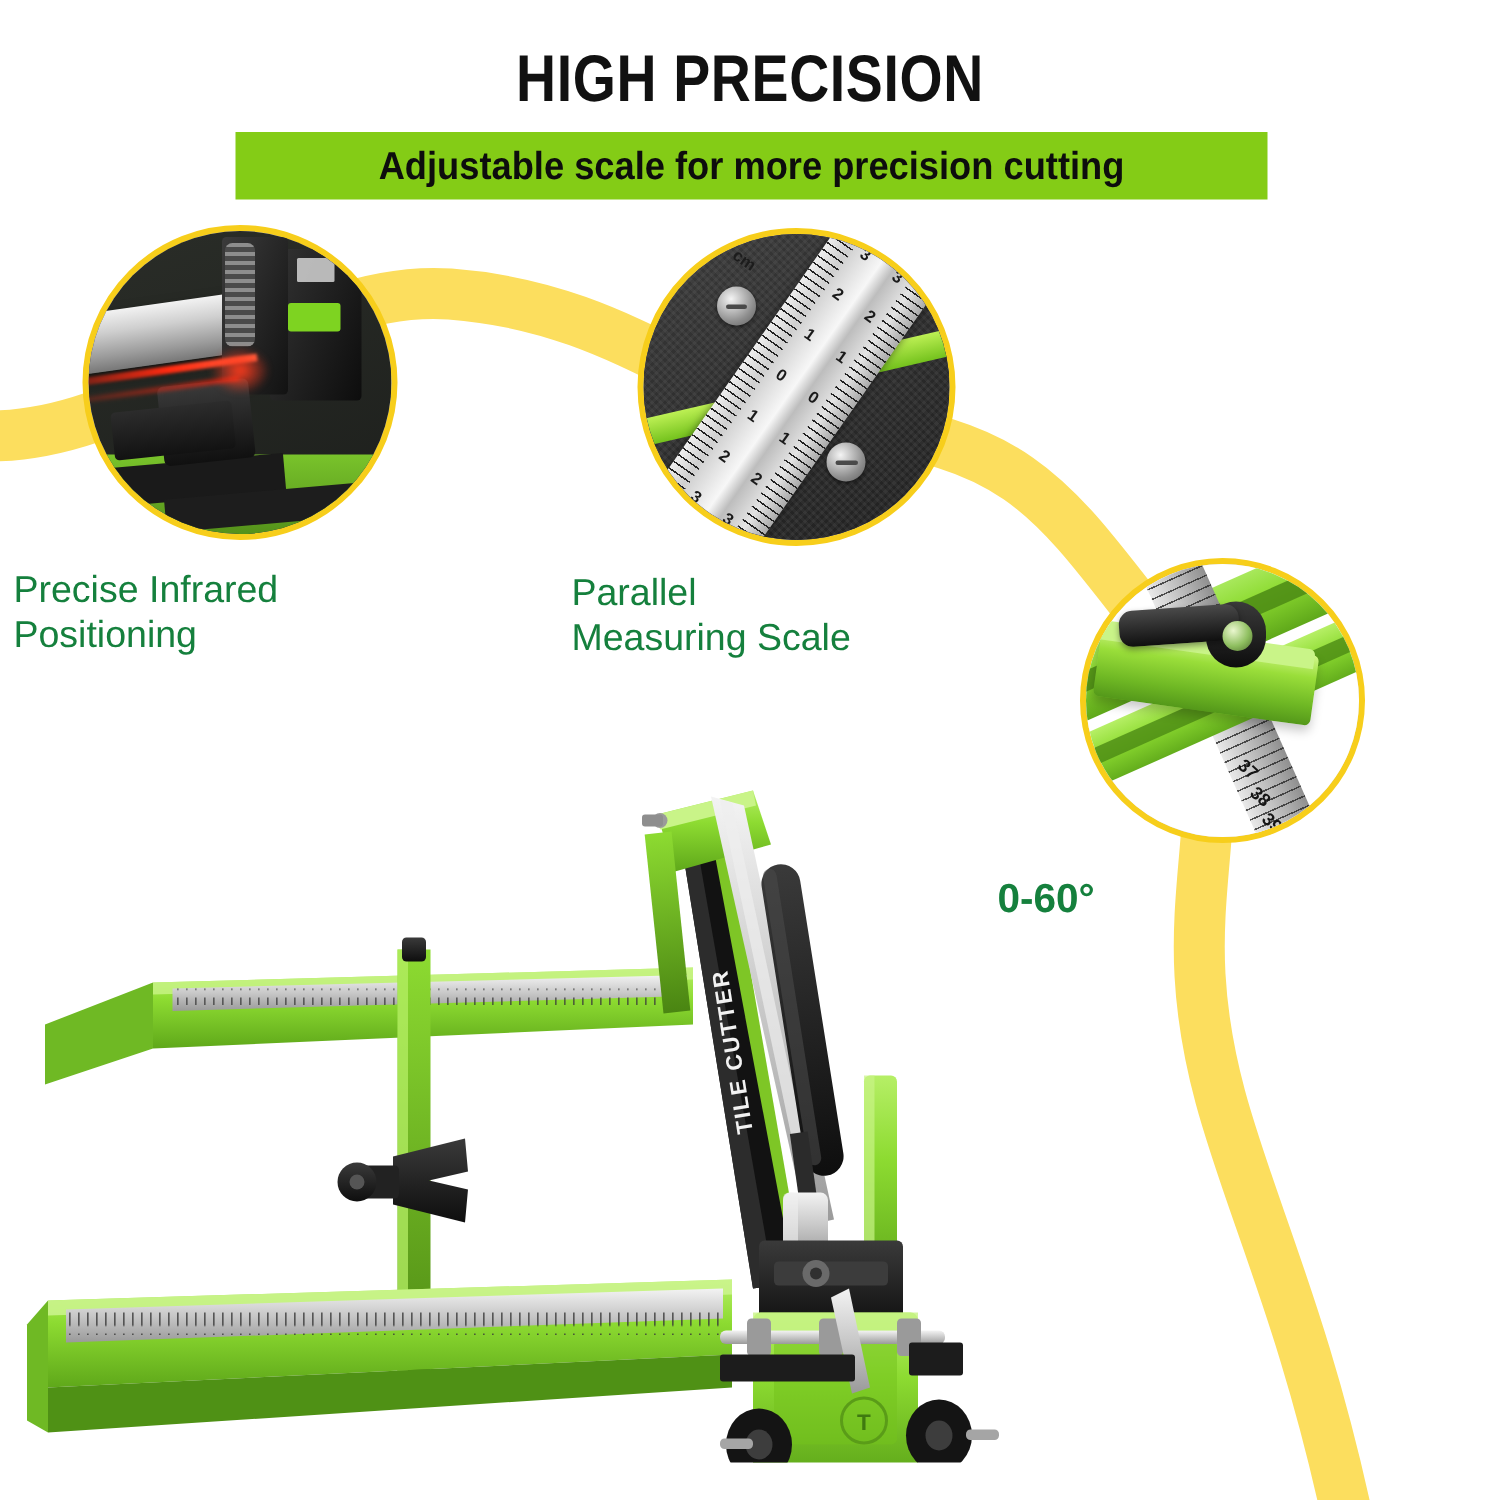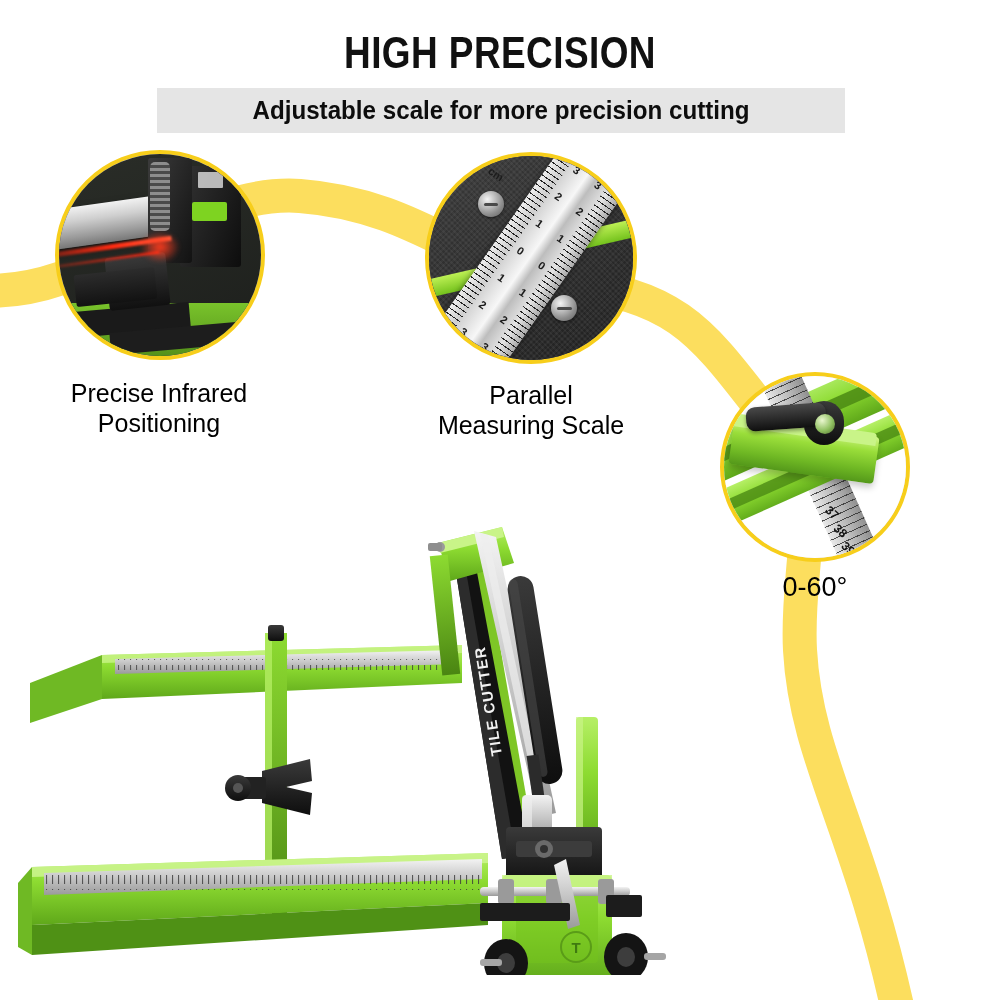--- a/index.html
+++ b/index.html
@@ -12,21 +12,21 @@
   
   #title{
     position:absolute;left:0;top:28px;width:1000px;text-align:center;
     font-family:"Liberation Sans Narrow","Liberation Sans",sans-serif;
     font-weight:700;font-size:44px;letter-spacing:.5px;color:#111111;
     transform:scaleX(.84);transform-origin:50% 50%;
     white-space:nowrap;
   }
   #banner{
     position:absolute;left:157px;top:88px;width:688px;height:45px;
-    background:#e5e5e5;
+    background:#84cc16;
   }
   #banner-text{
     position:absolute;left:0;top:0;width:688px;height:45px;
     display:flex;align-items:center;justify-content:center;
     font-weight:700;font-size:26px;color:#0d0d0d;
     transform:scaleX(.93);transform-origin:50% 50%;
     white-space:nowrap;
   }
 
   
@@ -34,21 +34,21 @@
           pointer-events:none;}
 
   
   .callout{position:absolute;}
   .bubble{
     position:absolute;left:0;top:0;border-radius:50%;
     border:4px solid #F7CE1B;overflow:hidden;background:#d8d8d8;
     box-sizing:border-box;
   }
   .cap{
-    position:absolute;text-align:center;color:#000000;
+    position:absolute;color:#15803d;
     font-size:25px;line-height:30px;white-space:pre-line;
   }
   .cap.small{font-size:27px;}
 
   
   .ph{position:absolute;left:0;top:0;width:100%;height:100%;}
   .p1{background:
       linear-gradient(160deg,#2a2d28 0%,#1d1f1c 100%);}
   .p1 .rail{
     position:absolute;left:-14%;top:24%;width:78%;height:20%;
@@ -370,21 +370,21 @@
         </div>
         <div class="railB"></div>
         <div class="railBdark"></div>
         <div class="beam"></div>
         <div class="beamTop"></div>
         <div class="pivot"></div>
         <div class="lever"></div>
         <div class="bolt"></div>
       </div>
     </div>
-    <div class="cap small" style="left:-55px;top:200px;width:300px;">0-60°</div>
+    <div class="cap small" style="left:-55px;top:212px;width:300px;font-weight:bold;">0-60°</div>
   </div>
 
 
   <svg id="product" viewBox="0 0 680 520" preserveAspectRatio="xMidYMid meet">
     <defs>
       <linearGradient id="gGreen" x1="0" y1="0" x2="0" y2="1">
         <stop offset="0" stop-color="#b6ef66"></stop>
         <stop offset="0.4" stop-color="#8ddb31"></stop>
         <stop offset="1" stop-color="#5fa81a"></stop>
       </linearGradient>

